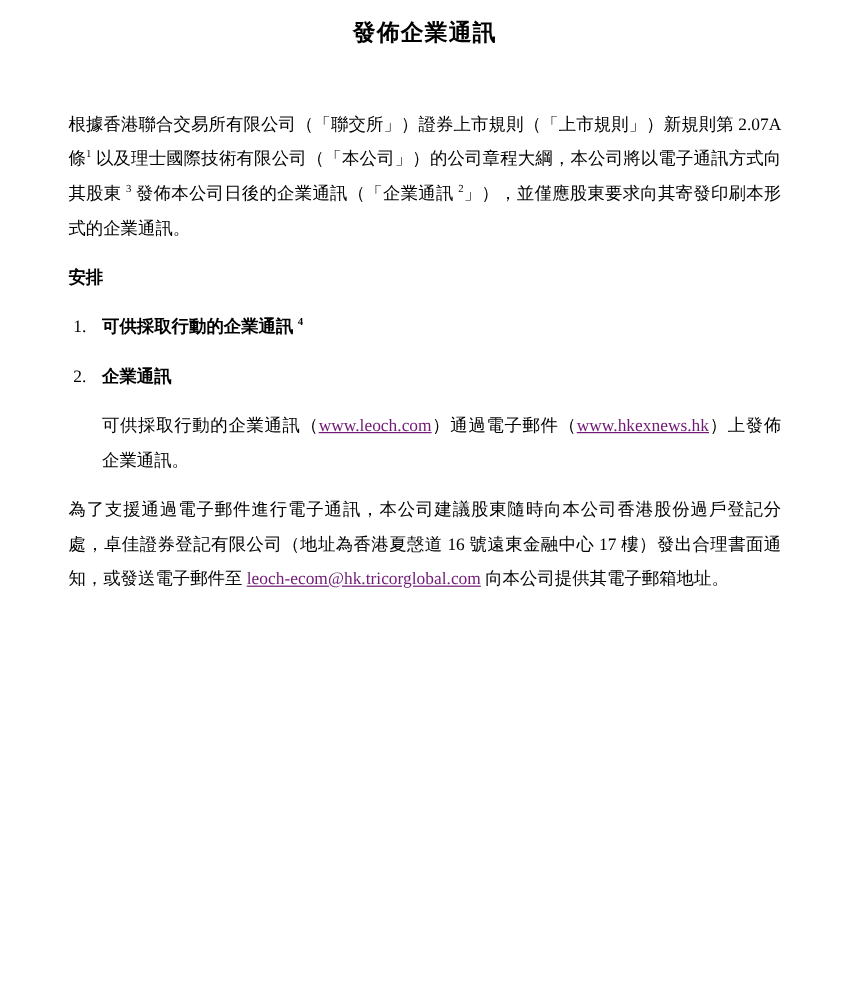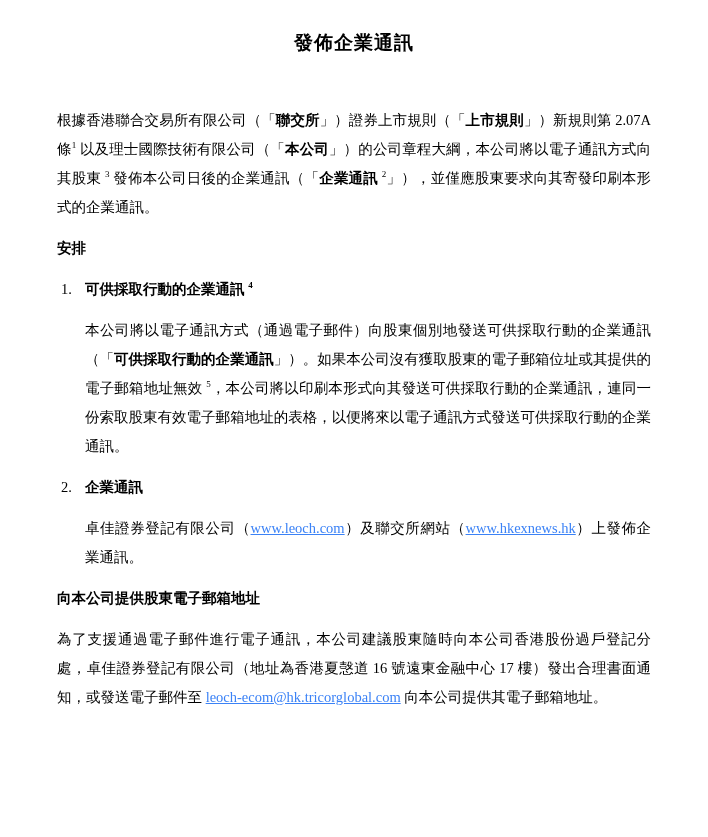--- a/index.html
+++ b/index.html
@@ -9,21 +9,21 @@
   }
   .page {
     position: relative;
     width: 708px;
     height: 837px;
     margin: 0 auto;
     background: #ffffff;
     color: #000000;
     font-family: "Liberation Serif", "DejaVu Serif", serif;
     box-sizing: border-box;
-    padding: 24px 57px 0 57px;
+    padding: 8px 57px 0 57px;
     overflow: hidden;
   }
   .doc-title {
     font-size: 19px;
     font-weight: bold;
     text-align: center;
     margin: 6px 0 50px 0;
     letter-spacing: 1px;
   }
   .para {
@@ -49,28 +49,28 @@
     padding-left: 4px;
     box-sizing: border-box;
   }
   .list-title {
     flex: 1;
     font-weight: bold;
   }
   .indent {
     margin-left: 28px;
   }
-  .bold { font-weight: bold; margin-top: 44px; }
+  .bold { font-weight: normal; margin-top: 44px; }
   .sup {
     font-size: 9px;
     vertical-align: super;
     line-height: 0;
   }
   a.doc-link {
-    color: #3b82f6;
+    color: #701a75;
     text-decoration: underline;
     cursor: pointer;
   }
 </style>
 </head>
 <body>
 
 <div class="page">
 
   <h1 class="doc-title">發佈企業通訊</h1>
@@ -78,27 +78,25 @@
   <p class="para"><span>根據香港聯合交易所有限公司（「</span><span class="bold">聯交所</span><span>」）證券上市規則（「</span><span class="bold">上市規則</span><span>」）新規則第 2.07A 條</span><span class="sup">1</span><span> 以及理士國際技術有限公司（「</span><span class="bold">本公司</span><span>」）的公司章程大綱，本公司將以電子通訊方式向其股東 </span><span class="sup">3</span><span> 發佈本公司日後的企業通訊（「</span><span class="bold">企業通訊</span><span> </span><span class="sup">2</span><span>」），並僅應股東要求向其寄發印刷本形式的企業通訊。</span></p>
 
 
   <h2 class="section-heading">安排</h2>
 
   <div class="list-row">
     <span class="list-num">1.</span>
     <span class="list-title"><span>可供採取行動的企業通訊 </span><span class="sup">4</span></span>
   </div>
 
-  <p class="para indent"><span>本公司將以電子通訊方式（通過電子郵件）向股東個別地發送可供採取行動的企業通訊（「</span><span class="bold">可供採取行動的企業通訊</span><span>」）。如果本公司沒有獲取股東的電子郵箱位址或其提供的電子郵箱地址無效 </span><span class="sup">5</span><span>，本公司將以印刷本形式向其發送可供採取行動的企業通訊，連同一份索取股東有效電子郵箱地址的表格，以便將來以電子通訊方式發送可供採取行動的企業通訊。</span></p>
 
   <div class="list-row">
     <span class="list-num">2.</span>
     <span class="list-title"><span>企業通訊</span></span>
   </div>
 
-  <p class="para indent"><span>卓佳證券登記有限公司（</span><a class="doc-link" href="#">www.leoch.com</a><span>）及聯交所網站（</span><a class="doc-link" href="#">www.hkexnews.hk</a><span>）上發佈企業通訊。</span></p>
+  <p class="para indent"><span>可供採取行動的企業通訊（</span><a class="doc-link" href="#">www.leoch.com</a><span>）通過電子郵件（</span><a class="doc-link" href="#">www.hkexnews.hk</a><span>）上發佈企業通訊。</span></p>
 
 
-  <h2 class="section-heading">向本公司提供股東電子郵箱地址</h2>
 
   <p class="para"><span>為了支援通過電子郵件進行電子通訊，本公司建議股東隨時向本公司香港股份過戶登記分處，卓佳證券登記有限公司（地址為香港夏愨道 16 號遠東金融中心 17 樓）發出合理書面通知，或發送電子郵件至 </span><a class="doc-link" href="#">leoch-ecom@hk.tricorglobal.com</a><span> 向本公司提供其電子郵箱地址。</span></p>
 
 </div>
 
 </body></html>

